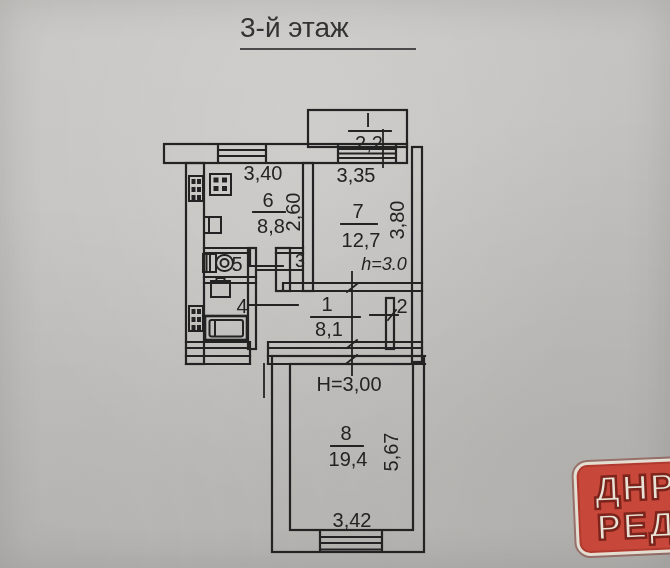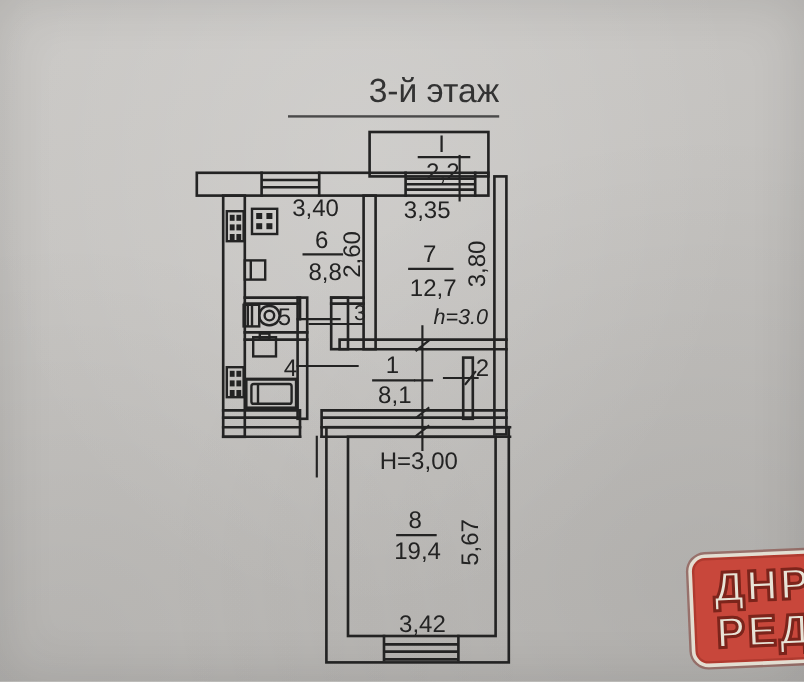--- a/index.html
+++ b/index.html
@@ -11,22 +11,22 @@
       radial-gradient(ellipse at 45% 22%, rgba(255,255,255,.16), transparent 62%),
       radial-gradient(ellipse at 88% 85%, rgba(0,0,0,.07), transparent 55%),
       radial-gradient(ellipse at 8% 95%, rgba(0,0,0,.06), transparent 45%),
       linear-gradient(160deg, rgba(255,255,255,.07), rgba(0,0,0,.05)),
       #c6c4c1;
     box-shadow: inset 0 0 46px rgba(0,0,0,.12);
     font-family:"Liberation Sans", sans-serif;
   }
   .title{
     position:absolute; left:240px; top:12px; width:176px;
-    text-align:right; font-size:28px; color:#333;
-    padding-bottom:4px; border-bottom:2px solid #4a4a4a;margin-top:48px;
+    text-align:left; font-size:28px; color:#333;
+    padding-bottom:4px; border-bottom:2px solid #4a4a4a;
   }
   svg text{
     font-family:"Liberation Sans", sans-serif;
     fill:#232323;
   }
   .stamp{
     position:absolute; left:575px; top:460px; width:116px; height:88px;
     background:#c8473b;
     border:3px solid #e3ded2;
     border-radius:14px;

